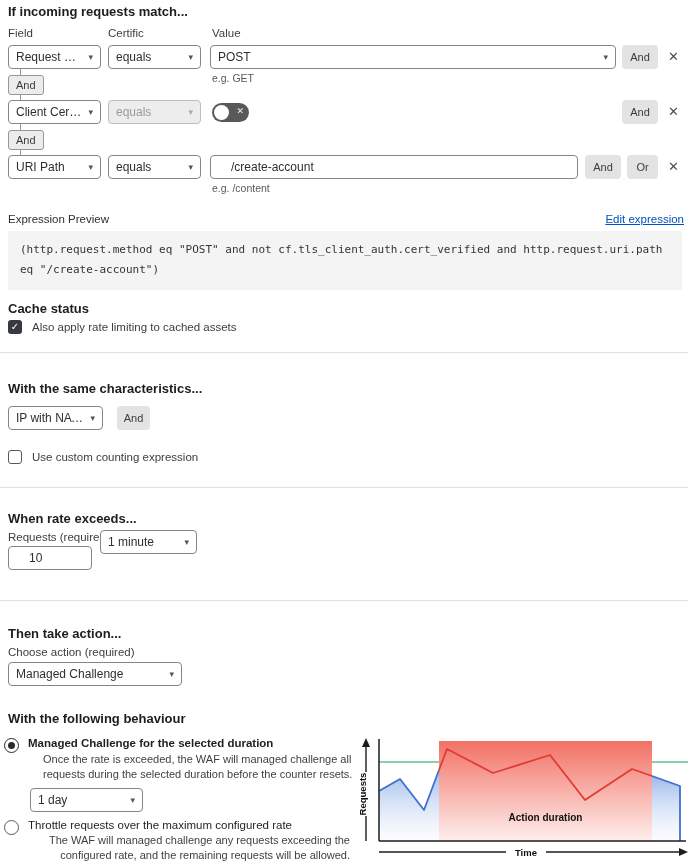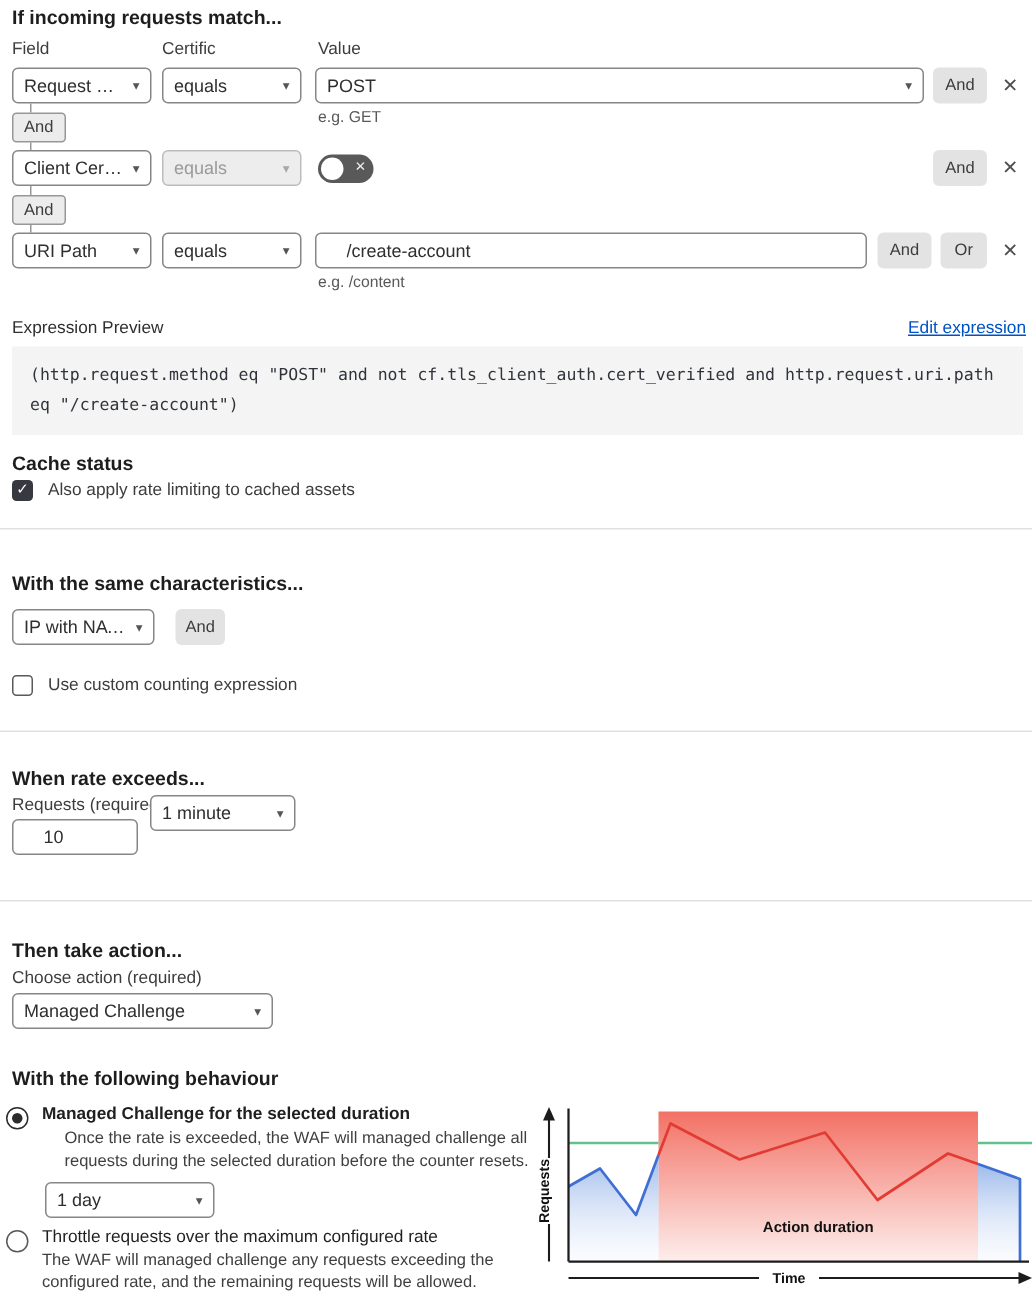--- a/index.html
+++ b/index.html
@@ -164,21 +164,21 @@
   <div class="radio on" style="left:4px; top:738px;"></div>
   <div class="opt-label bold" style="left:28px; top:737px;">Managed Challenge for the selected duration</div>
   <div class="opt-desc" style="left:43px; top:752px;">Once the rate is exceeded, the WAF will managed challenge all requests during the selected duration before the counter resets.</div>
   <div class="sel" style="left:30px; top:788px; width:113px;">
     <span>1 day</span>
     <span class="caret">▾</span>
   </div>
 
   <div class="radio off" style="left:4px; top:820px;"></div>
   <div class="opt-label" style="left:28px; top:819px;">Throttle requests over the maximum configured rate</div>
-  <div class="opt-desc" style="left:28px; top:833px;">The WAF will managed challenge any requests exceeding the configured rate, and the remaining requests will be allowed.</div>
+  <div class="opt-desc" style="left:28px; top:833px;text-align:right;">The WAF will managed challenge any requests exceeding the configured rate, and the remaining requests will be allowed.</div>
 
   <div style="position:absolute; left:356px; top:734px; width:332px; height:134px;">
     <svg id="chart-svg" width="332" height="134" viewBox="0 0 332 134">
         <defs>
           <linearGradient id="gBand" x1="0" y1="0" x2="0" y2="1">
             <stop offset="0%" stop-color="#f2695c" stop-opacity="0.95"></stop>
             <stop offset="100%" stop-color="#fdecea" stop-opacity="0.9"></stop>
           </linearGradient>
           <linearGradient id="gBlue" x1="0" y1="0" x2="0" y2="1">
             <stop offset="0%" stop-color="#7da3e4" stop-opacity="0.75"></stop>

